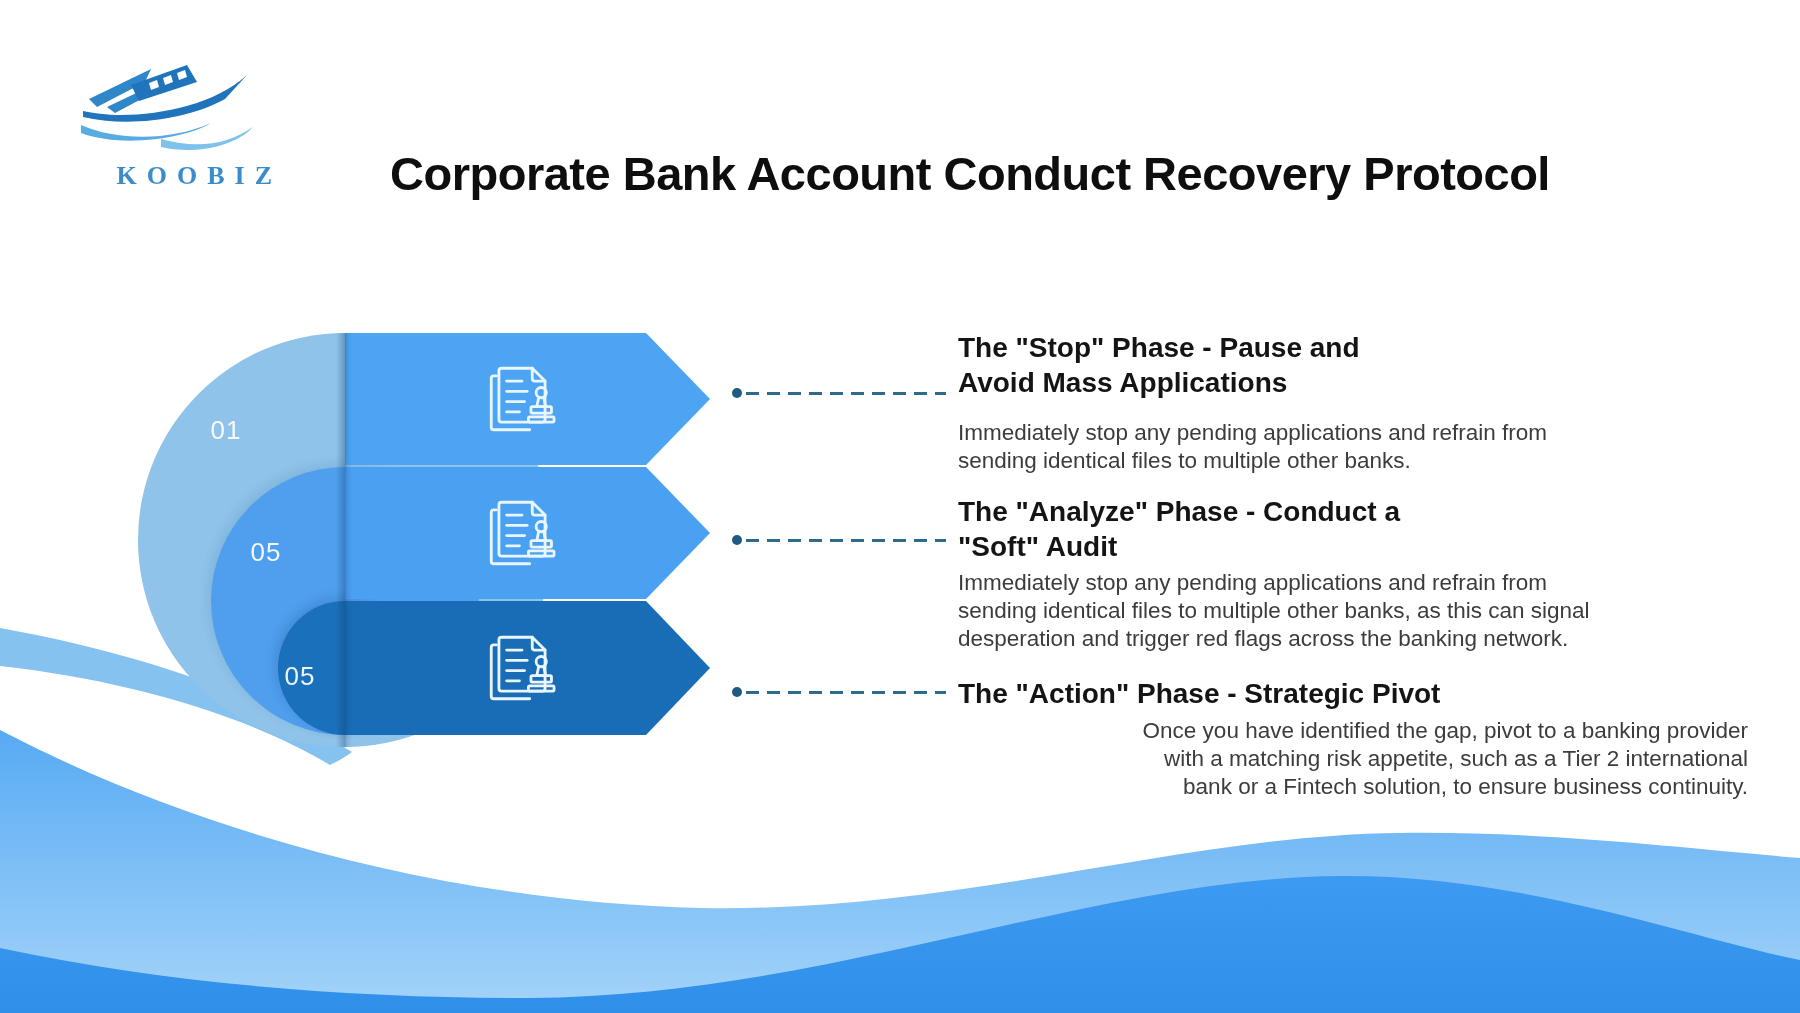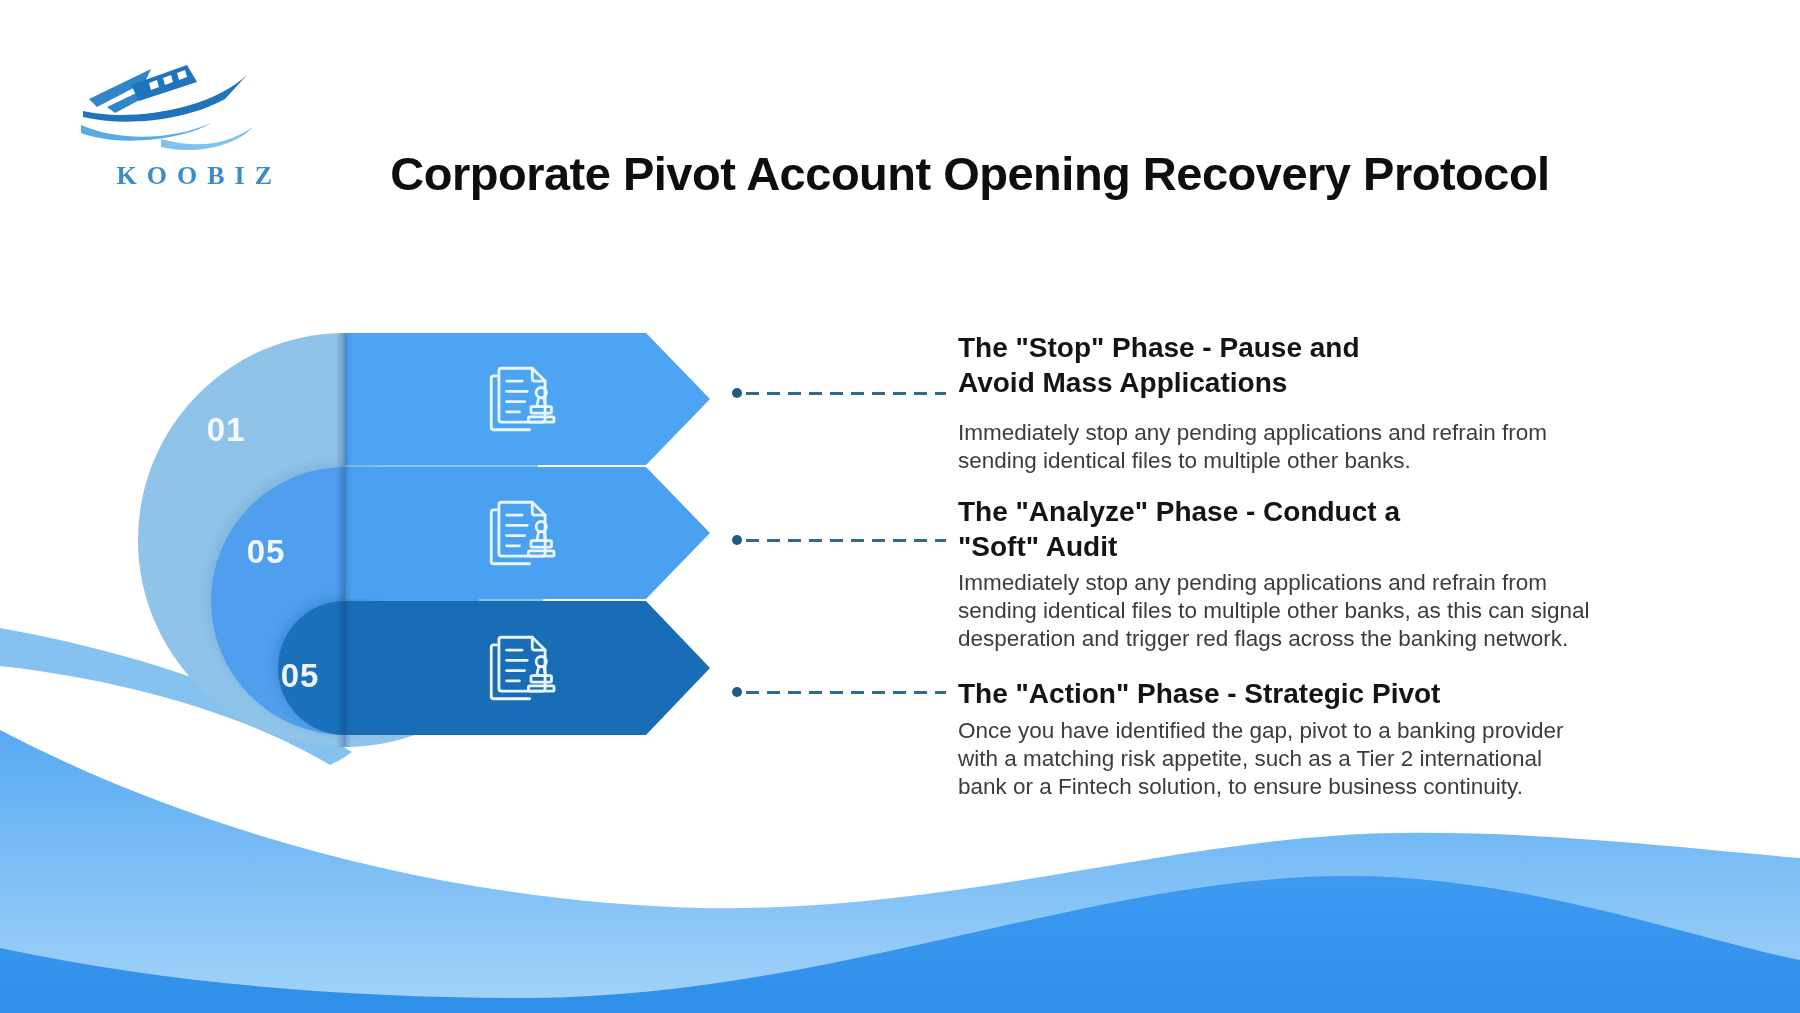--- a/index.html
+++ b/index.html
@@ -28,21 +28,21 @@
 
   
   .circle{border-radius:50%;}
   .circle-1{left:138px;top:333px;width:414px;height:414px;background:#8fc3e9;z-index:1;}
   .circle-2{left:211px;top:467px;width:268px;height:268px;background:#4f9fee;z-index:2;
             box-shadow:-4px -4px 10px rgba(20,70,130,.10);}
   .circle-3{left:278px;top:601px;width:134px;height:134px;background:#1a70ba;z-index:3;
             box-shadow:-4px -4px 10px rgba(10,50,100,.15);}
 
   .step-number{
-    z-index:7;color:rgba(255,255,255,.92);font-size:33px;font-weight:700;
+    z-index:7;color:rgba(255,255,255,.92);font-size:26px;font-weight:400;
     letter-spacing:1px;transform:translate(-50%,-50%);
   }
 
   
   .banner{
     left:345px;width:365px;z-index:5;
     clip-path:polygon(0 0, calc(100% - 64px) 0, 100% 50%, calc(100% - 64px) 100%, 0 100%);
     display:flex;align-items:center;
     filter:drop-shadow(2px 4px 4px rgba(20,60,110,.22));
   }
@@ -71,21 +71,21 @@
   .step-heading{
     left:958px;width:760px;z-index:9;white-space:pre-line;
     font-size:28px;line-height:35px;font-weight:800;color:#141414;
   }
   .step-body{
     left:958px;width:790px;z-index:9;white-space:pre-line;
     font-size:22.5px;line-height:28px;font-weight:400;color:#3c3c3c;
   }
   .h-1{top:330px;} .b-1{top:419px;}
   .h-2{top:494px;} .b-2{top:569px;}
-  .h-3{top:676px;} .b-3{top:717px;}
+  .h-3{top:676px;} .b-3{top:717px;text-align:right;}
 </style>
 </head>
 <body>
 
 <svg class="abs waves" viewBox="0 0 1800 1013" width="1800" height="1013" aria-hidden="true">
   <defs>
     <linearGradient id="gLight" x1="0" y1="0" x2="0" y2="1">
       <stop offset="0" stop-color="#57aaf3"></stop>
       <stop offset="1" stop-color="#a5d4f9"></stop>
     </linearGradient>
@@ -107,21 +107,21 @@
     <polygon points="82,28 90,25 92,32 84,35" fill="#ffffff"></polygon>
     <polygon points="96,23 104,20 106,27 98,30" fill="#ffffff"></polygon>
     <polygon points="110,18 118,15 120,22 112,25" fill="#ffffff"></polygon>
     <path d="M16,62 C58,72 118,66 158,44 L180,20 C150,48 96,60 54,60 C40,60 26,58 16,56 Z" fill="#1f74bb"></path>
     <path d="M14,70 C50,86 104,86 144,68 C122,82 58,94 14,78 Z" fill="#58abe3"></path>
     <path d="M94,84 C130,94 160,90 186,72 C168,92 126,100 94,92 Z" fill="#7fc3ec"></path>
   </svg>
   <div class="brand-name">KOOBIZ</div>
 </div>
 
-<div class="abs page-title">Corporate Pivot Account Opening Recovery Protocol</div>
+<div class="abs page-title">Corporate Bank Account Conduct Recovery Protocol</div>
 
 <div class="abs circle circle-1"></div>
 <div class="abs circle circle-2"></div>
 <div class="abs circle circle-3"></div>
 <div class="abs seam"></div>
 
 <div class="abs step-number" style="left:226px;top:430px;">01</div>
 <div class="abs step-number" style="left:266px;top:552px;">05</div>
 <div class="abs step-number" style="left:300px;top:676px;">05</div>
 

